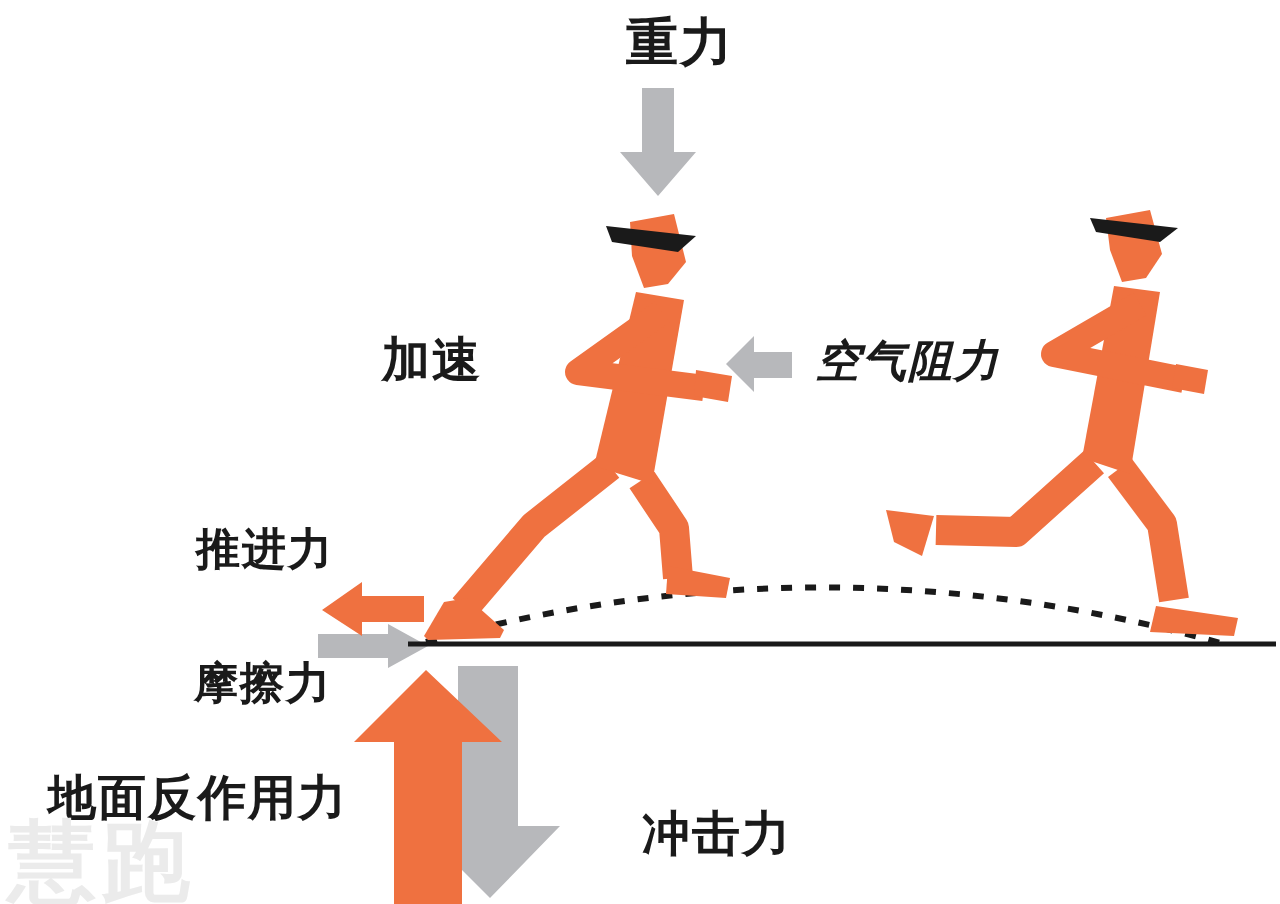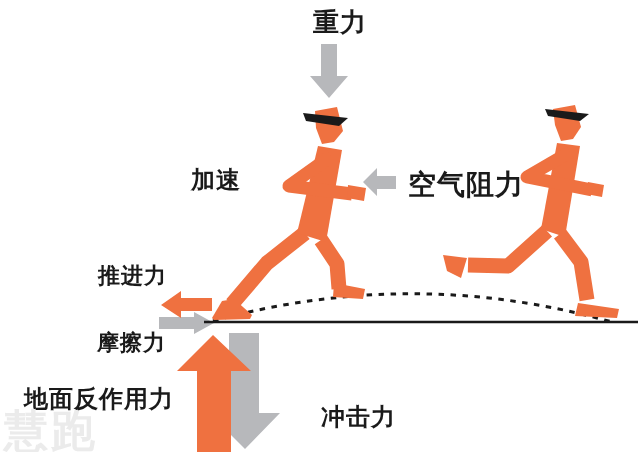--- a/index.html
+++ b/index.html
@@ -14,21 +14,21 @@
   .label{
     position:absolute;
     color:var(--ink-black,#1a1a1a);
     font-weight:600;
     line-height:1.1;
     white-space:nowrap;
     letter-spacing:1px;
   }
   .lbl-gravity{left:293px;top:8px;font-size:26px;margin-left:20px;}
   .lbl-acceleration{left:191px;top:167px;font-size:24px;text-align:right;}
-  .lbl-air{left:408px;top:170px;font-size:28px;}
+  .lbl-air{left:408px;top:170px;font-size:22px;font-style:italic;}
   .lbl-propulsion{left:98px;top:264px;font-size:22px;}
   .lbl-friction{left:97px;top:331px;font-size:22px;}
   .lbl-grf{left:24px;top:386px;font-size:24px;}
   .lbl-impact{left:321px;top:404px;font-size:24px;}
   .watermark{
     position:absolute;left:4px;top:402px;
     font-size:44px;font-weight:700;
     color:var(--watermark-gray,#ebebeb);
     letter-spacing:3px;
   }

